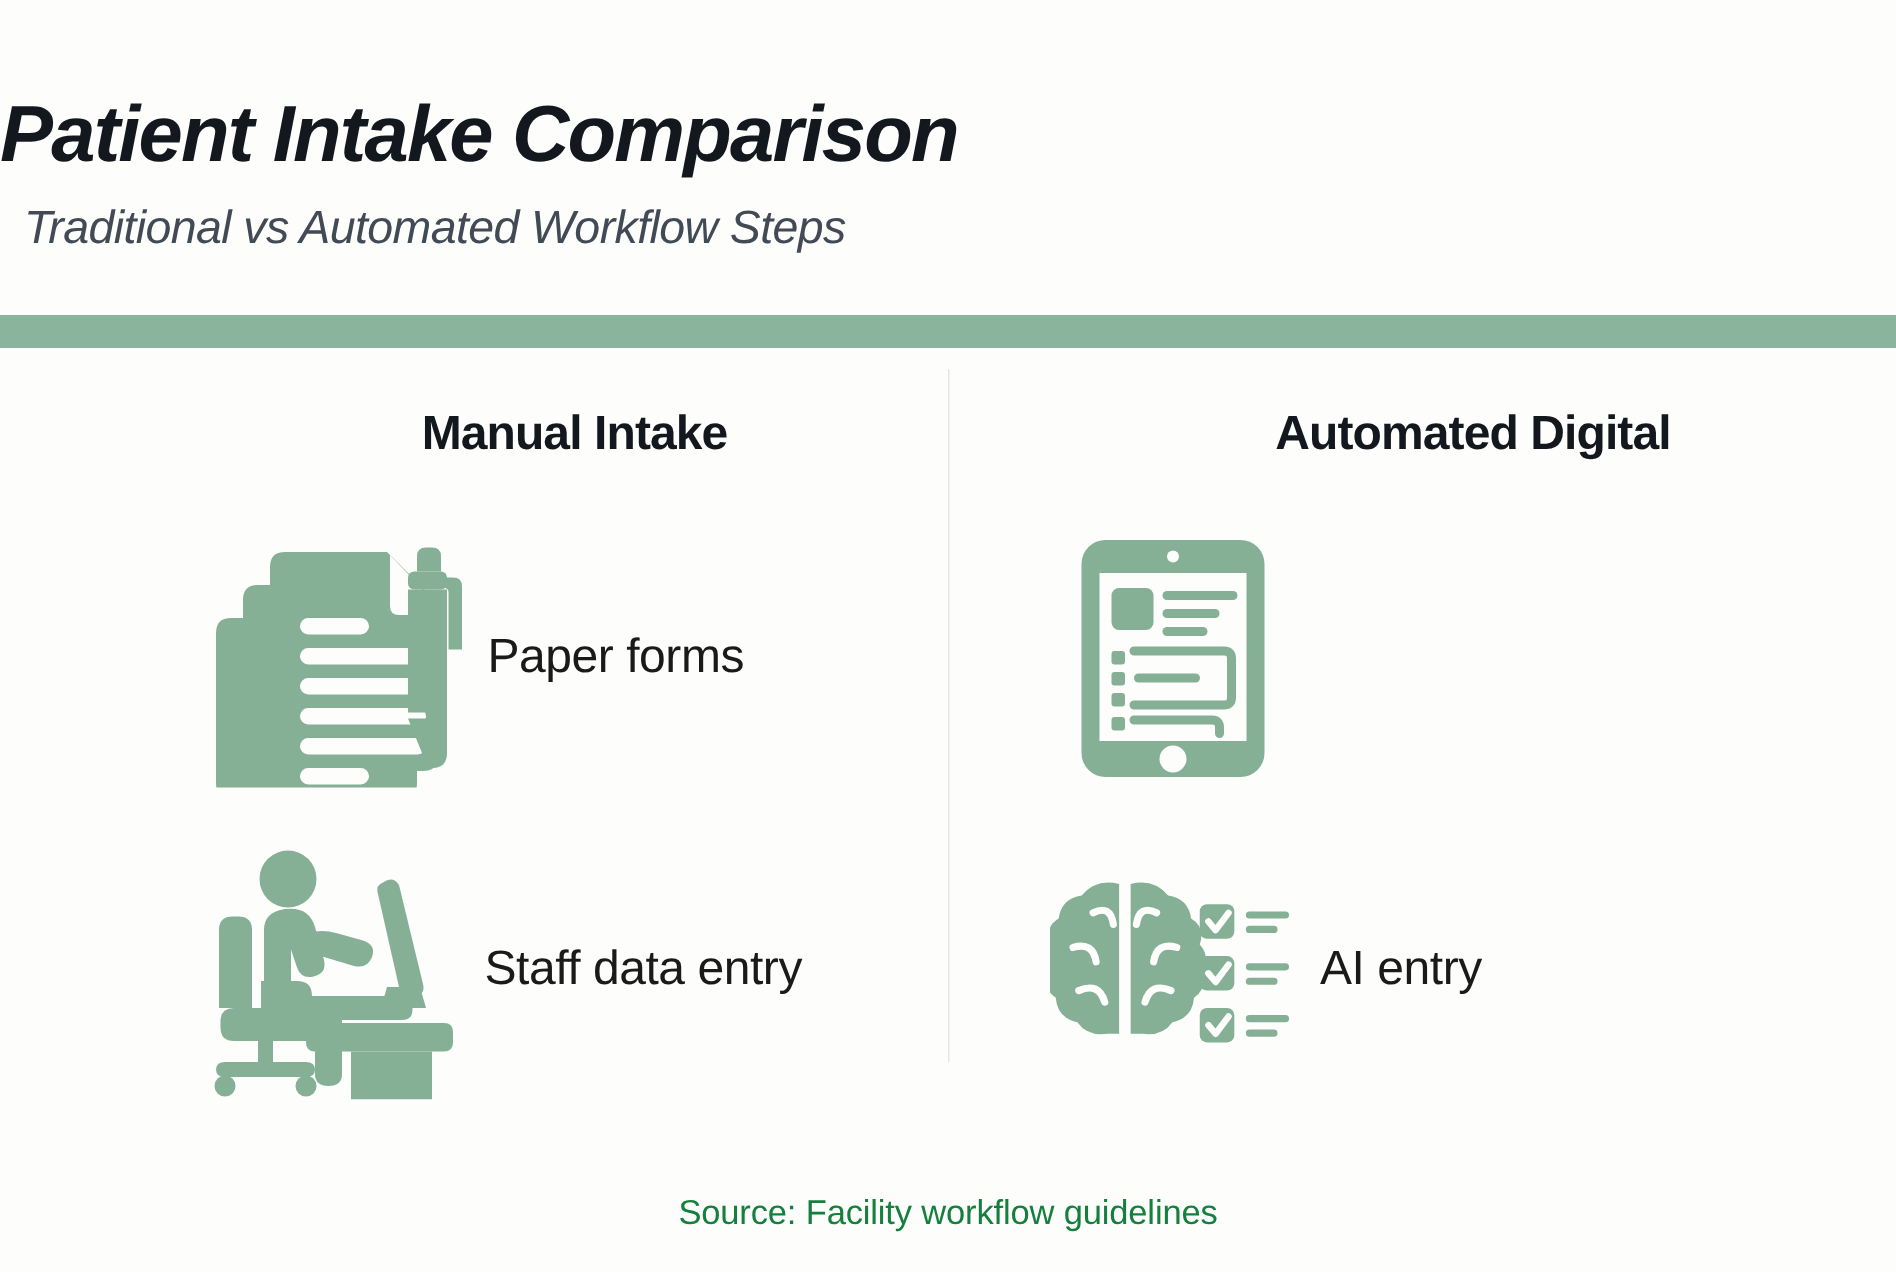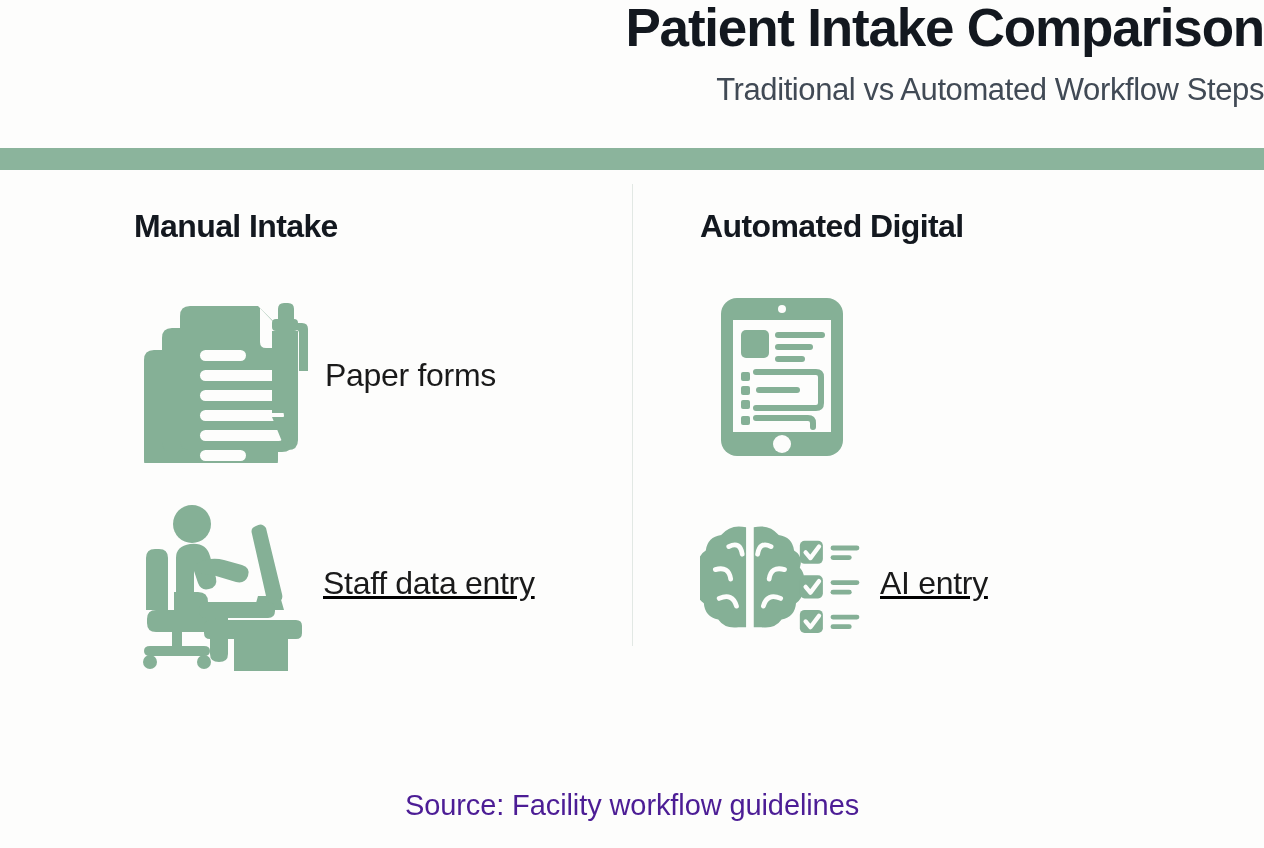--- a/index.html
+++ b/index.html
@@ -17,36 +17,38 @@
 
   .infographic {
     position: absolute;
     inset: 0;
     display: flex;
     flex-direction: column;
   }
 
   
   .header {
-    text-align: right;
+    padding-top: 62px;
+    text-align: left;
+    font-style: italic;
   }
   .title {
     font-size: 53px;
     font-weight: bold;
     color: #13181f;
     letter-spacing: -1.2px;
     line-height: 1.05;
     margin: 0;
   }
   .subtitle {
     font-size: 31px;
     font-weight: normal;
     color: #414a55;
     letter-spacing: -0.4px;
-    margin: 16px 0 0 0;
+    margin: 16px 0 0 16px;
   }
 
   
   .accent-bar {
     margin-top: 40px;
     width: 100%;
     height: 22px;
     background: #8bb49c;
   }
 
@@ -64,38 +66,39 @@
   }
   .column.left  { padding-left: 134px; }
   .column.right { padding-left: 68px; }
 
   .column-title {
     font-size: 32px;
     font-weight: bold;
     color: #13181f;
     letter-spacing: -0.6px;
     margin: 0 0 42px 0;
+    text-align: center;
   }
 
   .divider {
     position: absolute;
     left: 632px;
     top: 14px;
     width: 1px;
     height: 462px;
     background: #e2e8e4;
   }
 
   
   .row {
     display: flex;
     align-items: center;
     height: 178px;
   }
-  .row + .row { margin-top: 30px; text-decoration: underline; }
+  .row + .row { margin-top: 30px; }
 
   .icon-slot {
     width: 175px;
     min-width: 175px;
     height: 175px;
     display: flex;
     align-items: center;
     justify-content: center;
   }
   .right .icon-slot { width: 168px; min-width: 168px; }
@@ -108,22 +111,22 @@
   }
   .left .row-label  { margin-left: 14px; }
   .right .row-label { margin-left: 12px; }
 
   
   .footer {
     text-align: center;
     padding-bottom: 26px;
   }
   .source-text {
-    font-size: 29px;
-    color: #4c1d95;
+    font-size: 23px;
+    color: #15803d;
     letter-spacing: -0.1px;
   }
 
   svg { display: block; }
 </style>
 </head>
 <body>
 
 <div class="infographic">
 

